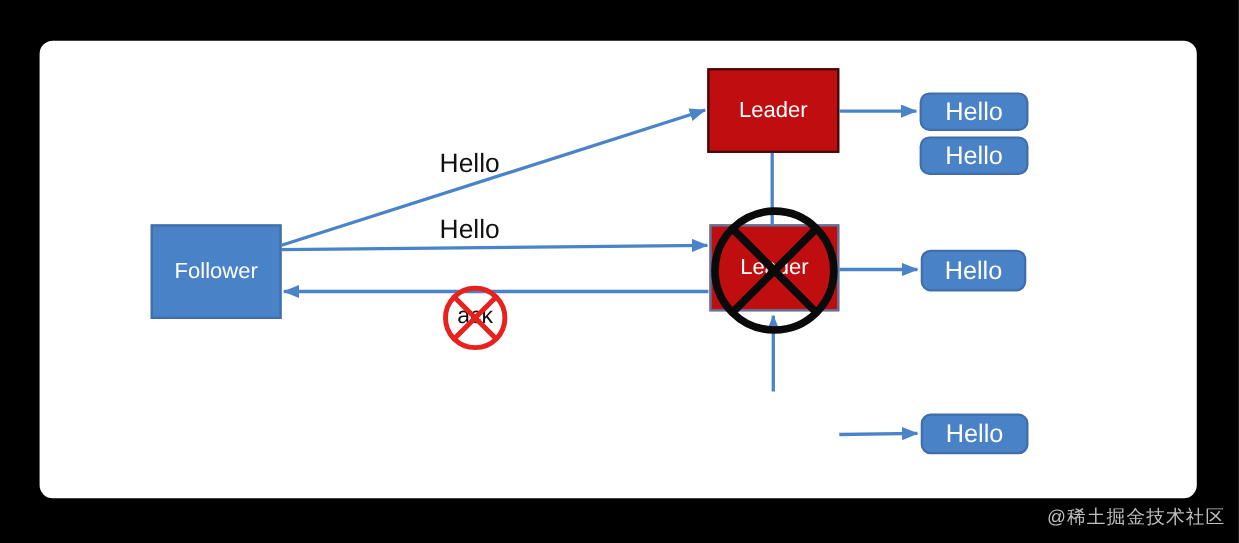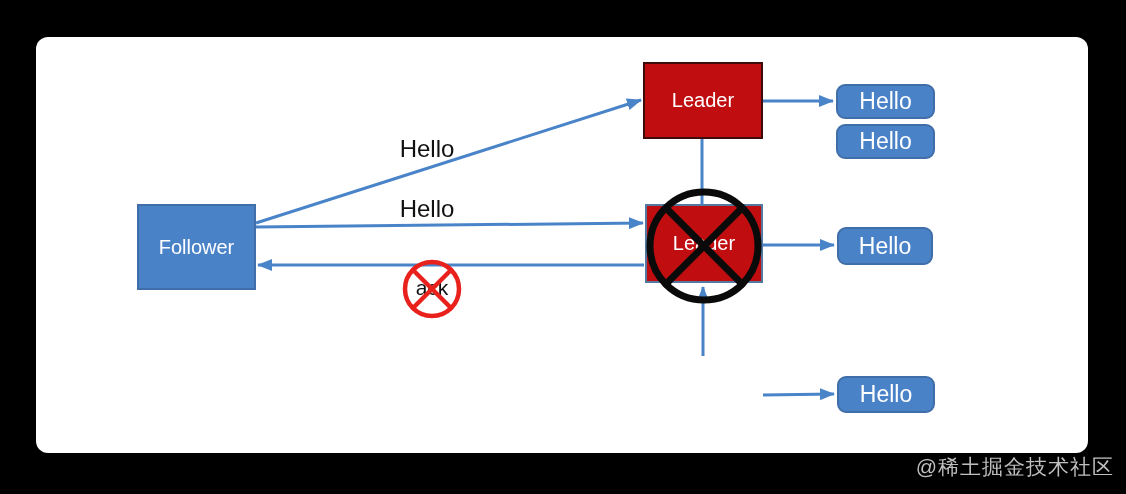--- a/index.html
+++ b/index.html
@@ -83,21 +83,21 @@
   .no-red {
     stroke: var(--no-red);
     stroke-width: 4.5;
     fill: none;
     stroke-linecap: round;
   }
   .watermark {
     position: absolute;
     right: 12px; bottom: 13px;
     color: var(--watermark, #bfbfbf);
-    font-size: 21px;
+    font-size: 17px;
     letter-spacing: 1px;
   }
 </style>
 </head>
 <body>
 
 <div class="stage">
   <div class="canvas">
 
     <div class="node blue producer">

